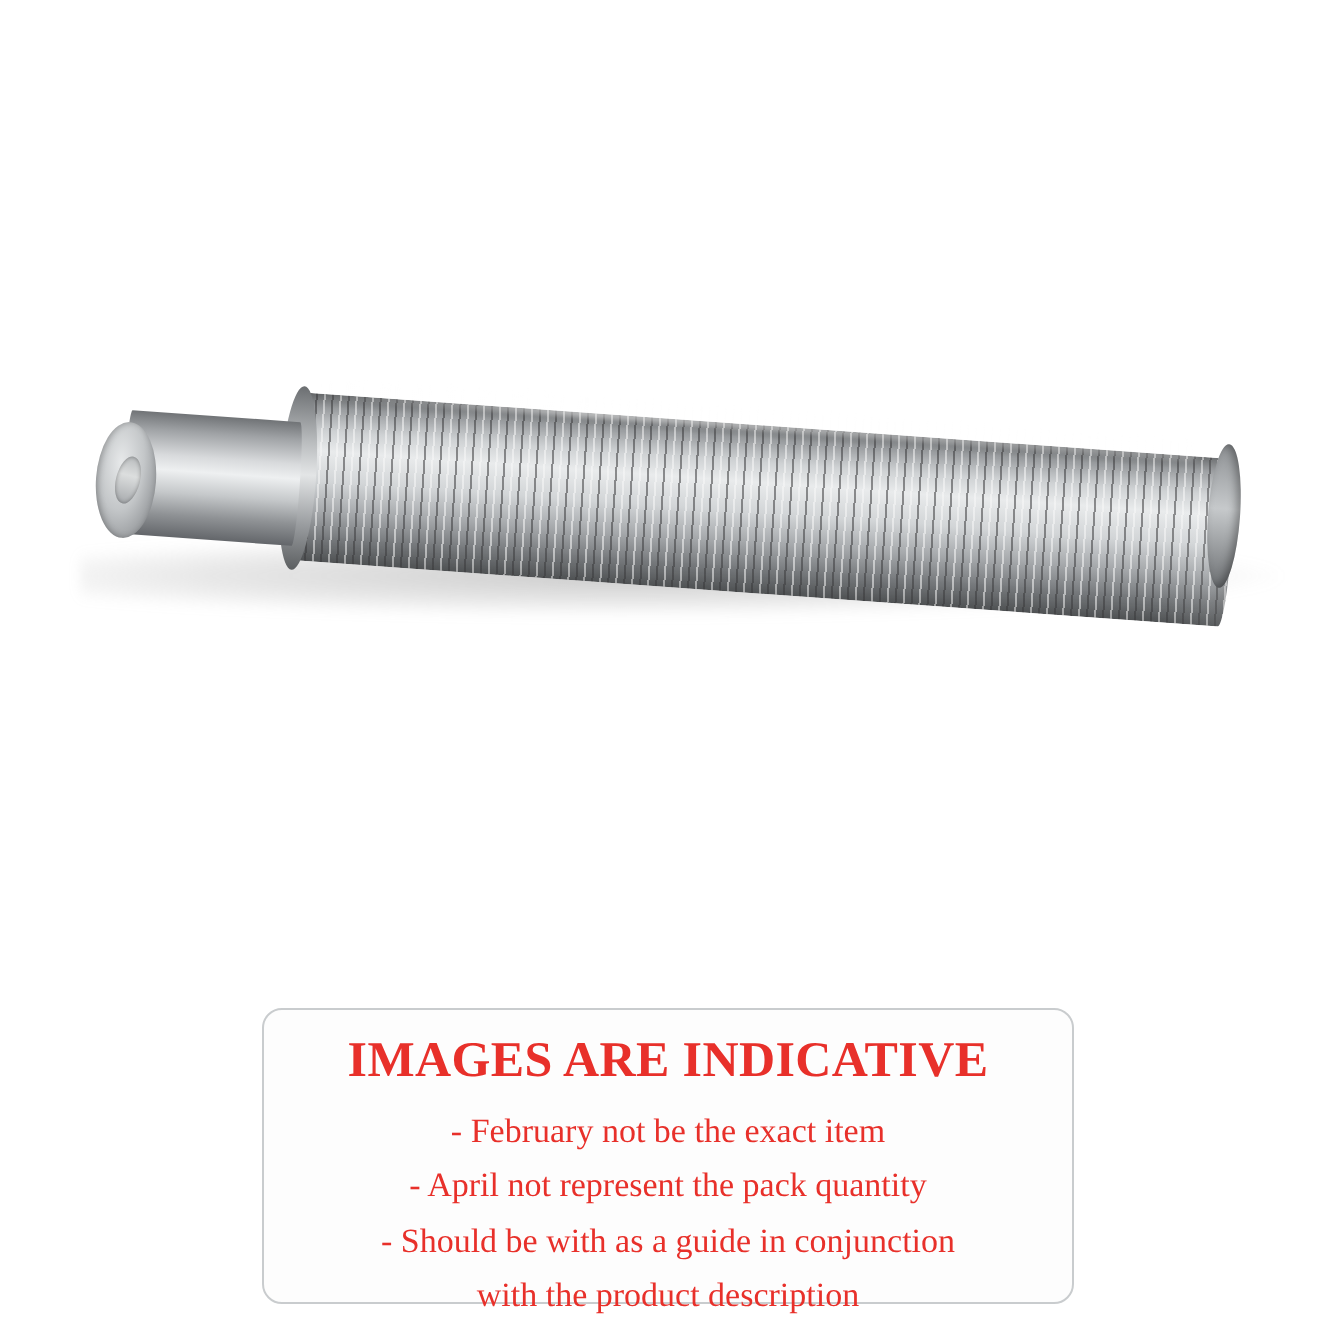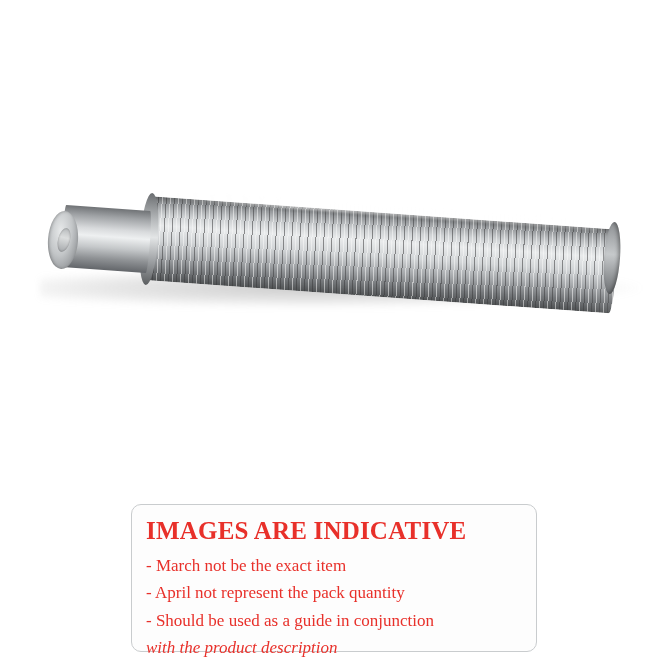--- a/index.html
+++ b/index.html
@@ -172,58 +172,57 @@
     position: absolute;
     left: 131px;
     top: 504px;
     width: 406px;
     height: 148px;
     background: #fdfdfd;
     border: 1px solid #c9ccce;
     border-radius: 10px;
     box-sizing: border-box;
     padding: 10px 14px 8px 14px;
-    text-align: left;
+    text-align: center;
   }
   .notice-title {
     color: #e8302a;
     font-size: 25px;
     font-weight: bold;
     letter-spacing: 0.2px;
     line-height: 1.15;
     margin: 2px 0 6px 0;
   }
   .notice-line {
     color: #e8302a;
     font-size: 17px;
     line-height: 1.62;
     white-space: nowrap;
   }
   .notice-line.wrap-cont {
     white-space: nowrap;
-    font-style: italic;
   }
 </style>
 </head>
 <body>
 
 <div class="canvas">
 
   <div class="photo">
     <div class="shadow"></div>
     <div class="pulley-body"></div>
     <div class="far-end"></div>
     <div class="body-highlight"></div>
     <div class="flange"></div>
     <div class="hub"></div>
     <div class="hub-face"></div>
     <div class="bore"></div>
   </div>
 
   <div class="notice">
     <div class="notice-title">IMAGES ARE INDICATIVE</div>
-    <div class="notice-line">- March not be the exact item</div>
+    <div class="notice-line">- February not be the exact item</div>
     <div class="notice-line">- April not represent the pack quantity</div>
-    <div class="notice-line">- Should be used as a guide in conjunction</div>
+    <div class="notice-line">- Should be with as a guide in conjunction</div>
     <div class="notice-line wrap-cont">with the product description</div>
   </div>
 
 </div>
 
 </body></html>

